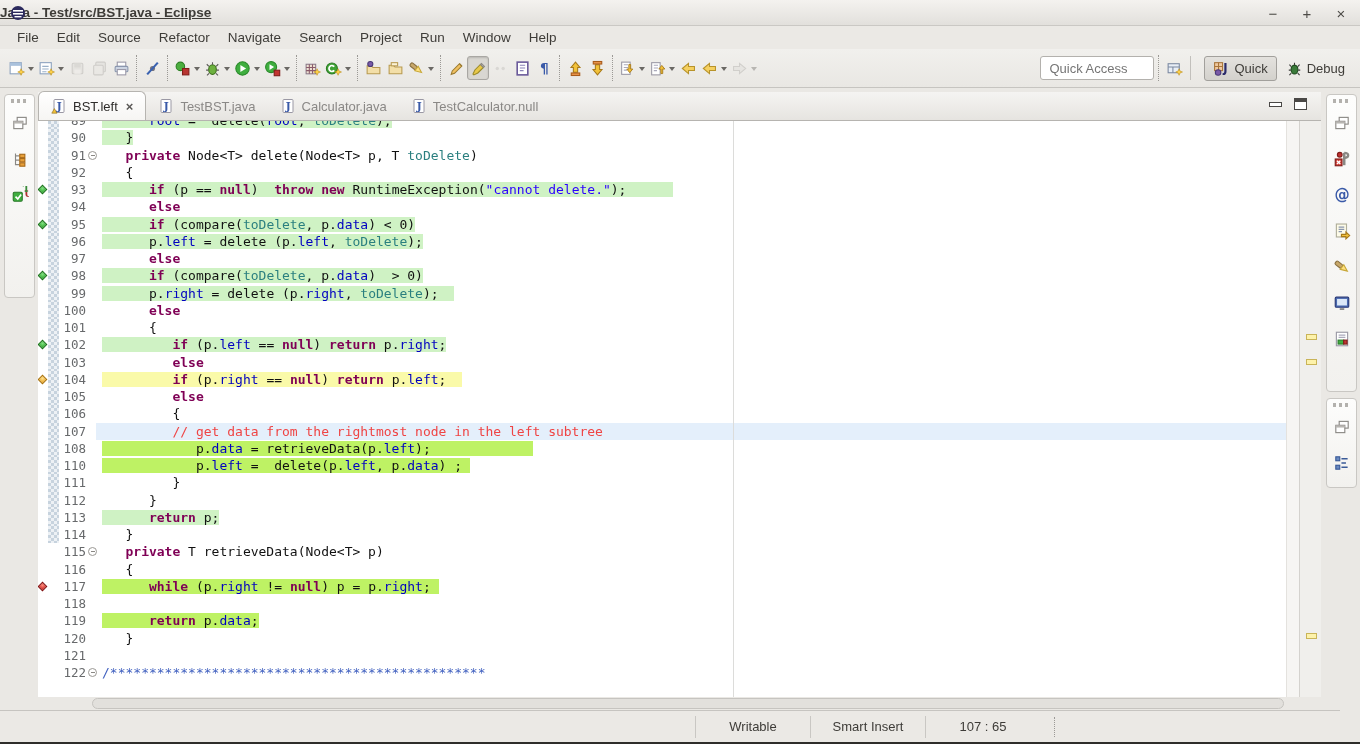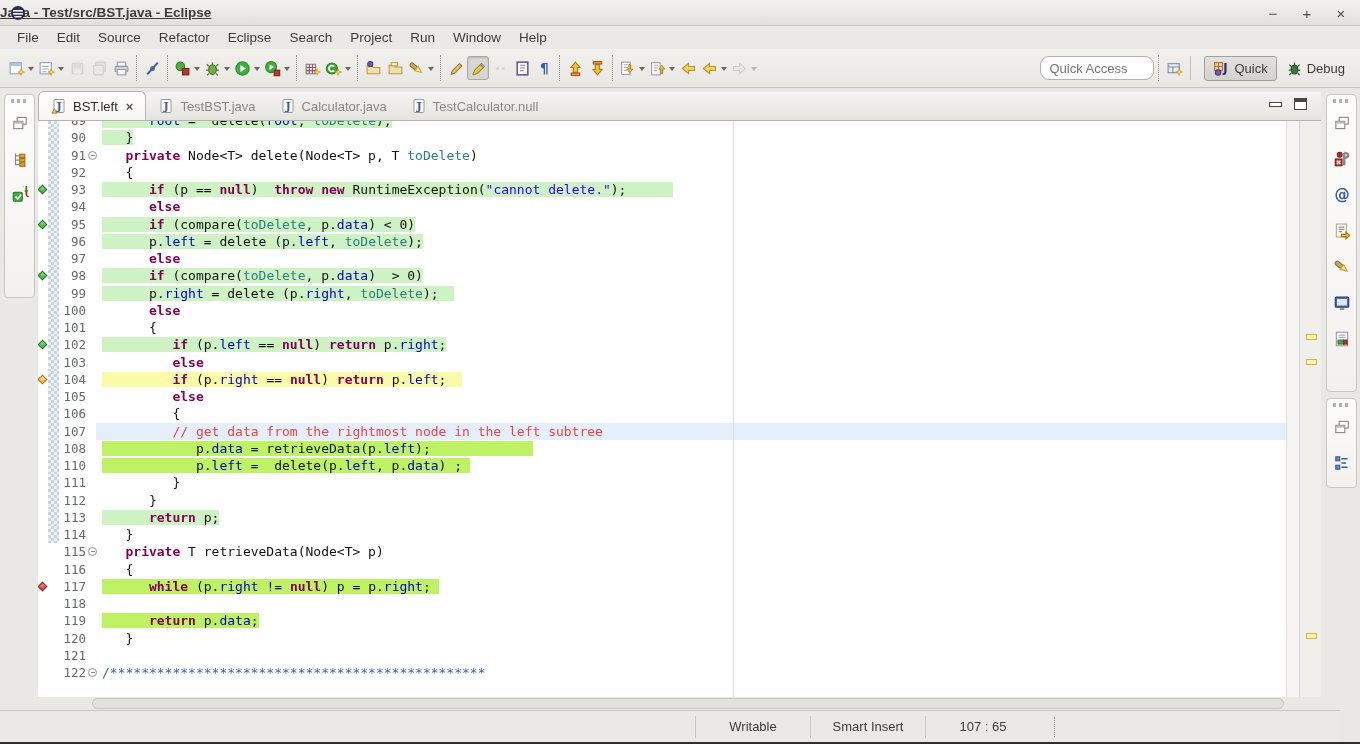--- a/index.html
+++ b/index.html
@@ -22,21 +22,21 @@
   
   .toolbar { position:absolute; left:0; top:49px; width:1360px; height:39px;
     background:linear-gradient(#f1f0ed,#e9e7e3); border-bottom:1px solid #c6c4c0;
     display:flex; align-items:center; padding:0 6px; }
   .tb-btn { height:24px; min-width:22px; display:flex; align-items:center; justify-content:center;
     border:1px solid transparent; border-radius:3px; padding:0 1px; }
   .tb-btn.pressed { background:#d9d7d2; border-color:#a9a7a3; box-shadow:inset 0 1px 2px rgba(0,0,0,.15); }
   .tb-btn.disabled { opacity:.4; }
   .tb-dd { width:0; height:0; border:3px solid transparent; border-top:4px solid #6a6864; margin-left:3px; margin-top:4px; }
   .tb-sep { border-left:1px dotted #9b9995; height:26px; margin:0 4px; }
-  .quick-access { margin-left:auto; width:114px; height:24px; border:1px solid #b3b1ad; border-radius:9px;
+  .quick-access { margin-left:auto; width:114px; height:24px; border:1px solid #b3b1ad; border-radius:3px;
     background:#fff; font-size:13px; color:#9a9894; padding:0 8px; font-family:"Liberation Sans",sans-serif; }
   .persp-bar { display:flex; align-items:center; margin-left:8px; }
   .persp-btn { display:flex; align-items:center; gap:4px; font-size:13px; color:#3e3c38;
     padding:3px 8px; border:1px solid transparent; border-radius:3px; }
   .persp-btn.active { background:linear-gradient(#e4e2de,#d3d1cc); border-color:#a2a09c; }
   .vline { border-left:1px solid #c2c0bc; height:24px; margin:0 5px; }
 
   
   .rail { position:absolute; width:31px; background:linear-gradient(#fdfdfc,#f2f1ee);
     border:1px solid #c9c7c3; border-radius:4px; display:flex; flex-direction:column; align-items:center; }
@@ -112,21 +112,21 @@
       <span class="win-btn">+</span>
       <span class="win-btn">×</span>
     </span>
 </div>
 
 <div class="menubar">
     <span class="menu-item">File</span>
     <span class="menu-item">Edit</span>
     <span class="menu-item">Source</span>
     <span class="menu-item">Refactor</span>
-    <span class="menu-item">Eclipse</span>
+    <span class="menu-item">Navigate</span>
     <span class="menu-item">Search</span>
     <span class="menu-item">Project</span>
     <span class="menu-item">Run</span>
     <span class="menu-item">Window</span>
     <span class="menu-item">Help</span>
   </div>
 
 <div class="toolbar">
     <span class="tb-btn">
       <span>

